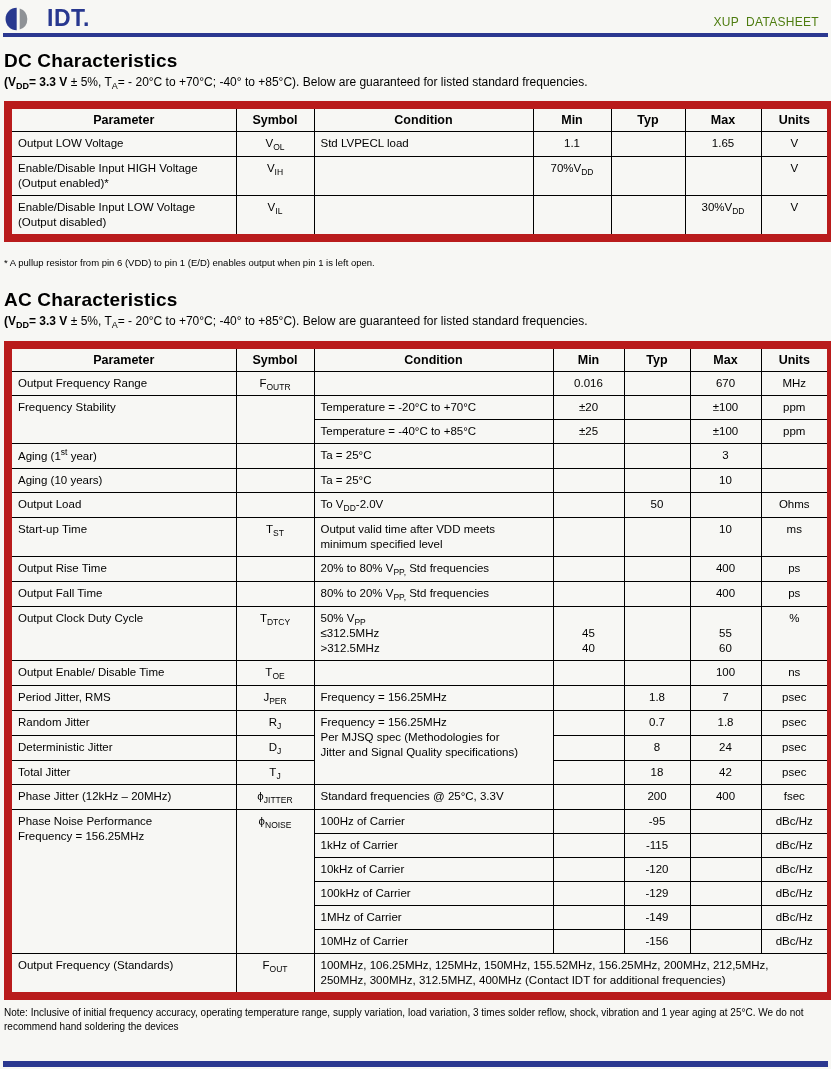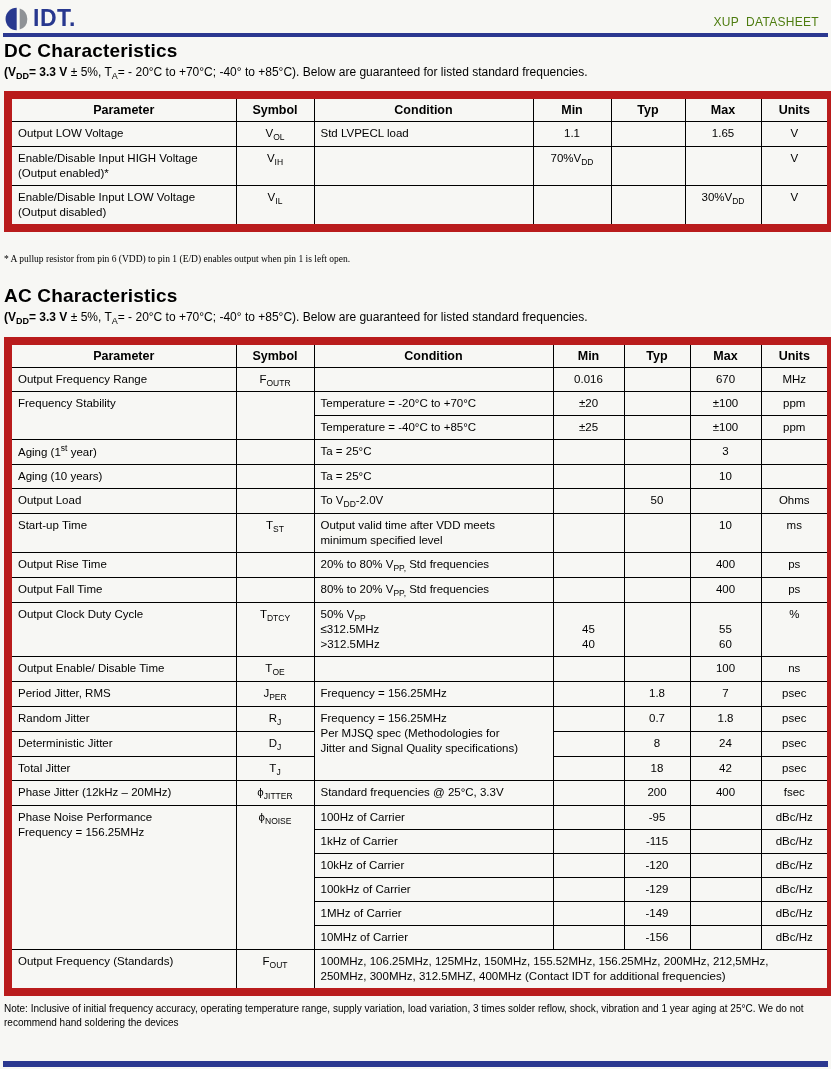--- a/index.html
+++ b/index.html
@@ -13,52 +13,52 @@
   .page{
     width:831px; height:1069px;
     position:relative;
     background:#f7f7f4;
     overflow:hidden;
   }
   .header{
     display:flex; justify-content:space-between; align-items:flex-end;
     padding:5px 12px 1px 5px;
   }
-  .logo{ display:flex; align-items:center; gap:2px; }
+  .logo{ display:flex; align-items:center; gap:16px; }
   .logo-mark{ display:block; }
   .logo-text{
     font-size:23px; font-weight:bold; color:#28388F; letter-spacing:.5px;
   }
   .doc-title{
     font-size:12px; color:#4d7c0f; white-space:pre; padding-bottom:3px;
     letter-spacing:.3px;
   }
   .rule{ height:4px; background:var(--accent); margin:0 3px; }
   .section{ padding:0 4px; }
   .section.ac{ margin-top:21px; }
-  .sec-title{ font-size:19px; font-weight:bold; margin:3px 0 3px 0; letter-spacing:.2px; }
+  .sec-title{ font-size:19px; font-weight:bold; margin:13px 0 3px 0; letter-spacing:.2px; }
   .sec-subtitle{ font-size:12px; margin:0 0 10px 0; }
   table.spec{
     border-collapse:collapse; table-layout:fixed; width:823px;
     border:8px solid #b91c1c;
   }
   .spec th{
     border:1px solid #000; font-size:12.5px; font-weight:bold;
     padding:4px 2px; text-align:center;
   }
   .spec td{
     border:1px solid #000; font-size:11.5px; line-height:15px;
     padding:4px 6px; vertical-align:top; overflow:hidden;
   }
   .spec td.center{ text-align:center; padding:4px 2px; }
   .spec td.left{ text-align:left; }
   .spec sub{ font-size:8.5px; line-height:1; }
   .spec sup{ font-size:8.5px; line-height:1; }
   .sec-subtitle sub{ font-size:9px; font-weight:inherit; }
-  .footnote{ font-size:9.5px; margin-top:22px;font-family:Liberation Serif, serif; }
+  .footnote{ font-size:9.5px; margin-top:15px; }
   .note{ font-size:10px; line-height:14px; margin:6px 4px 0 4px; max-width:823px; }
   .bottom-rule{
     position:absolute; left:3px; right:3px; bottom:2px; height:6px;
     background:var(--accent);
   }
 </style>
 </head>
 <body>
 
 <div class="page">

